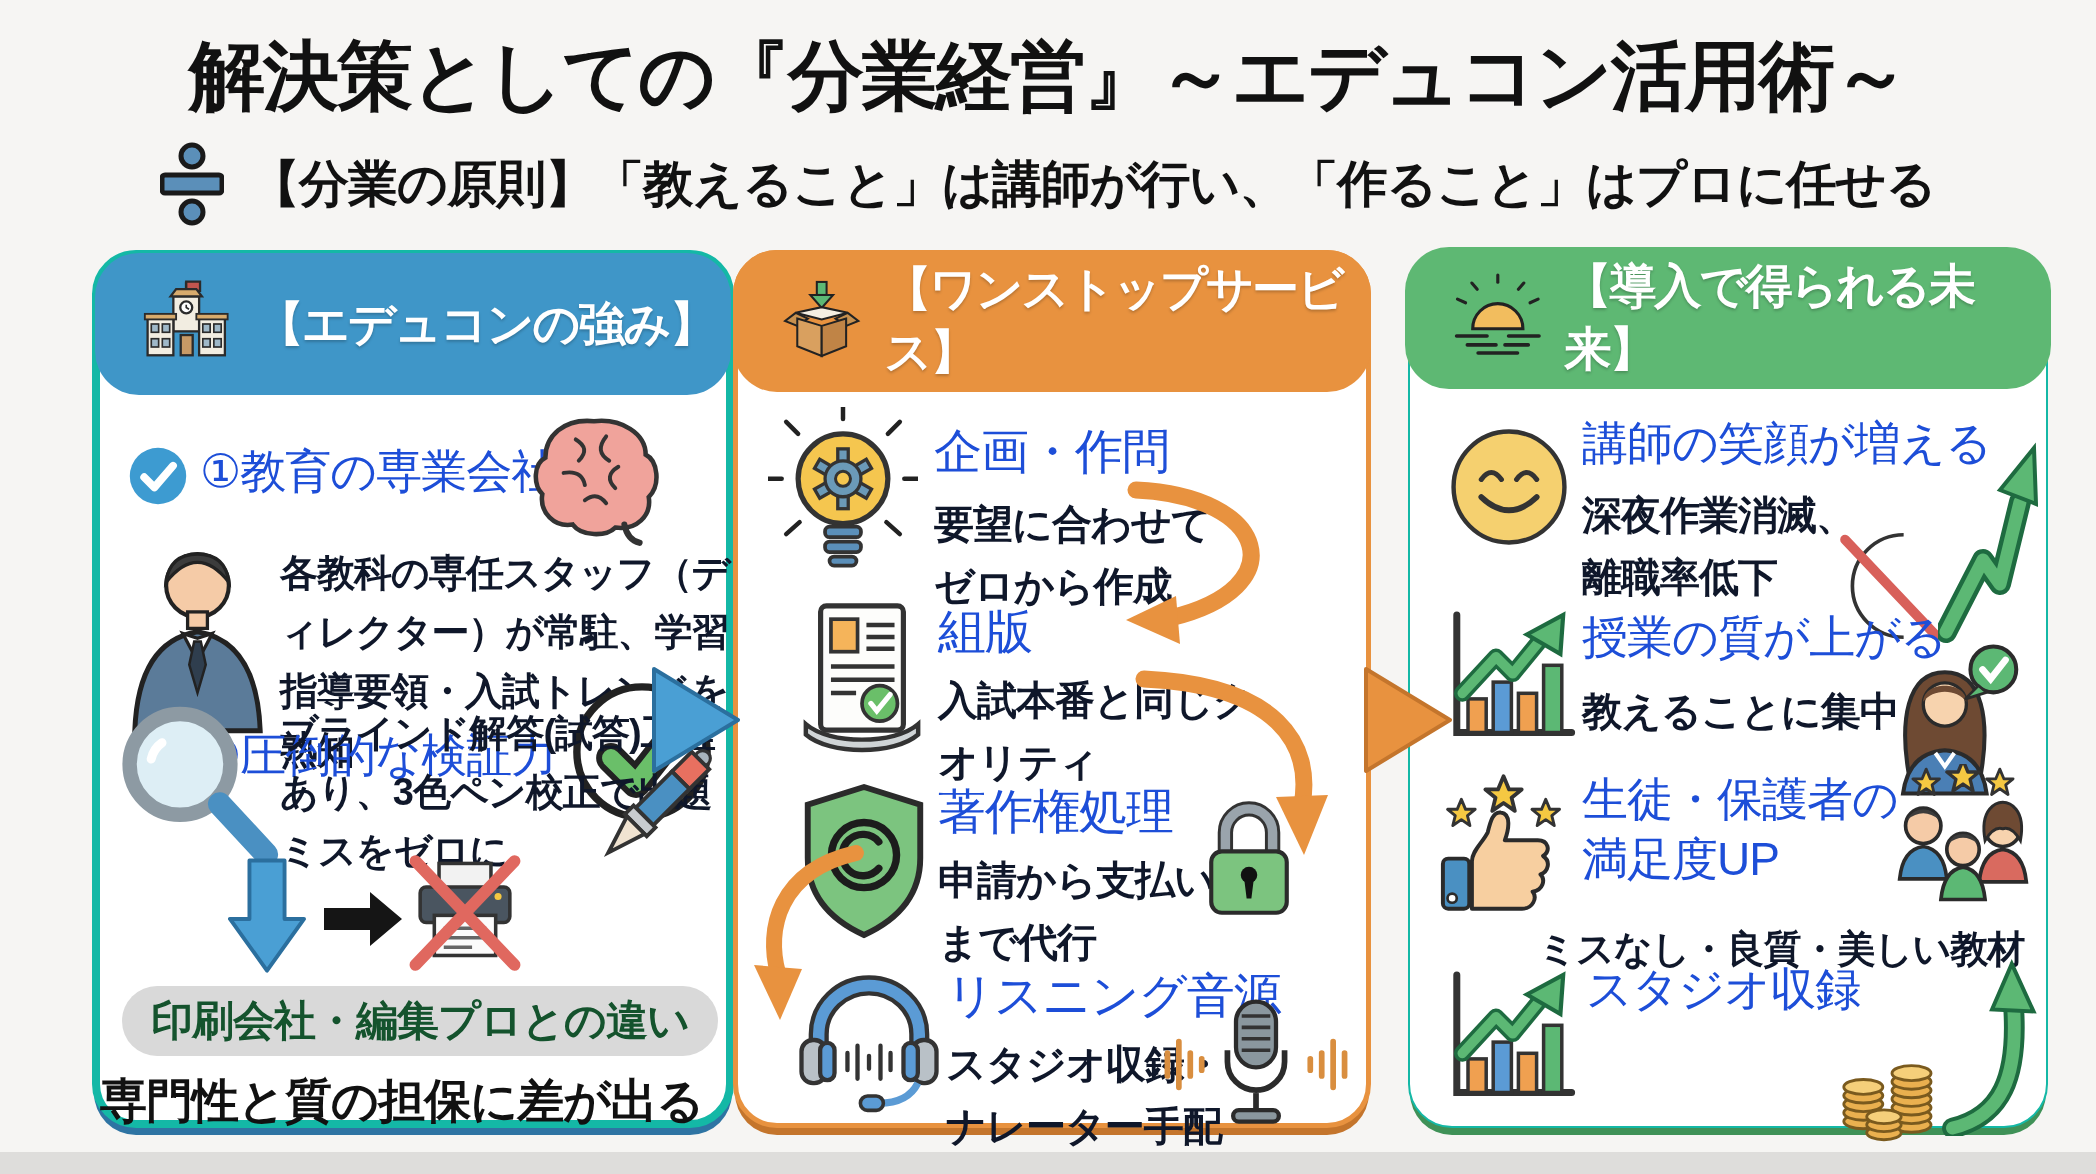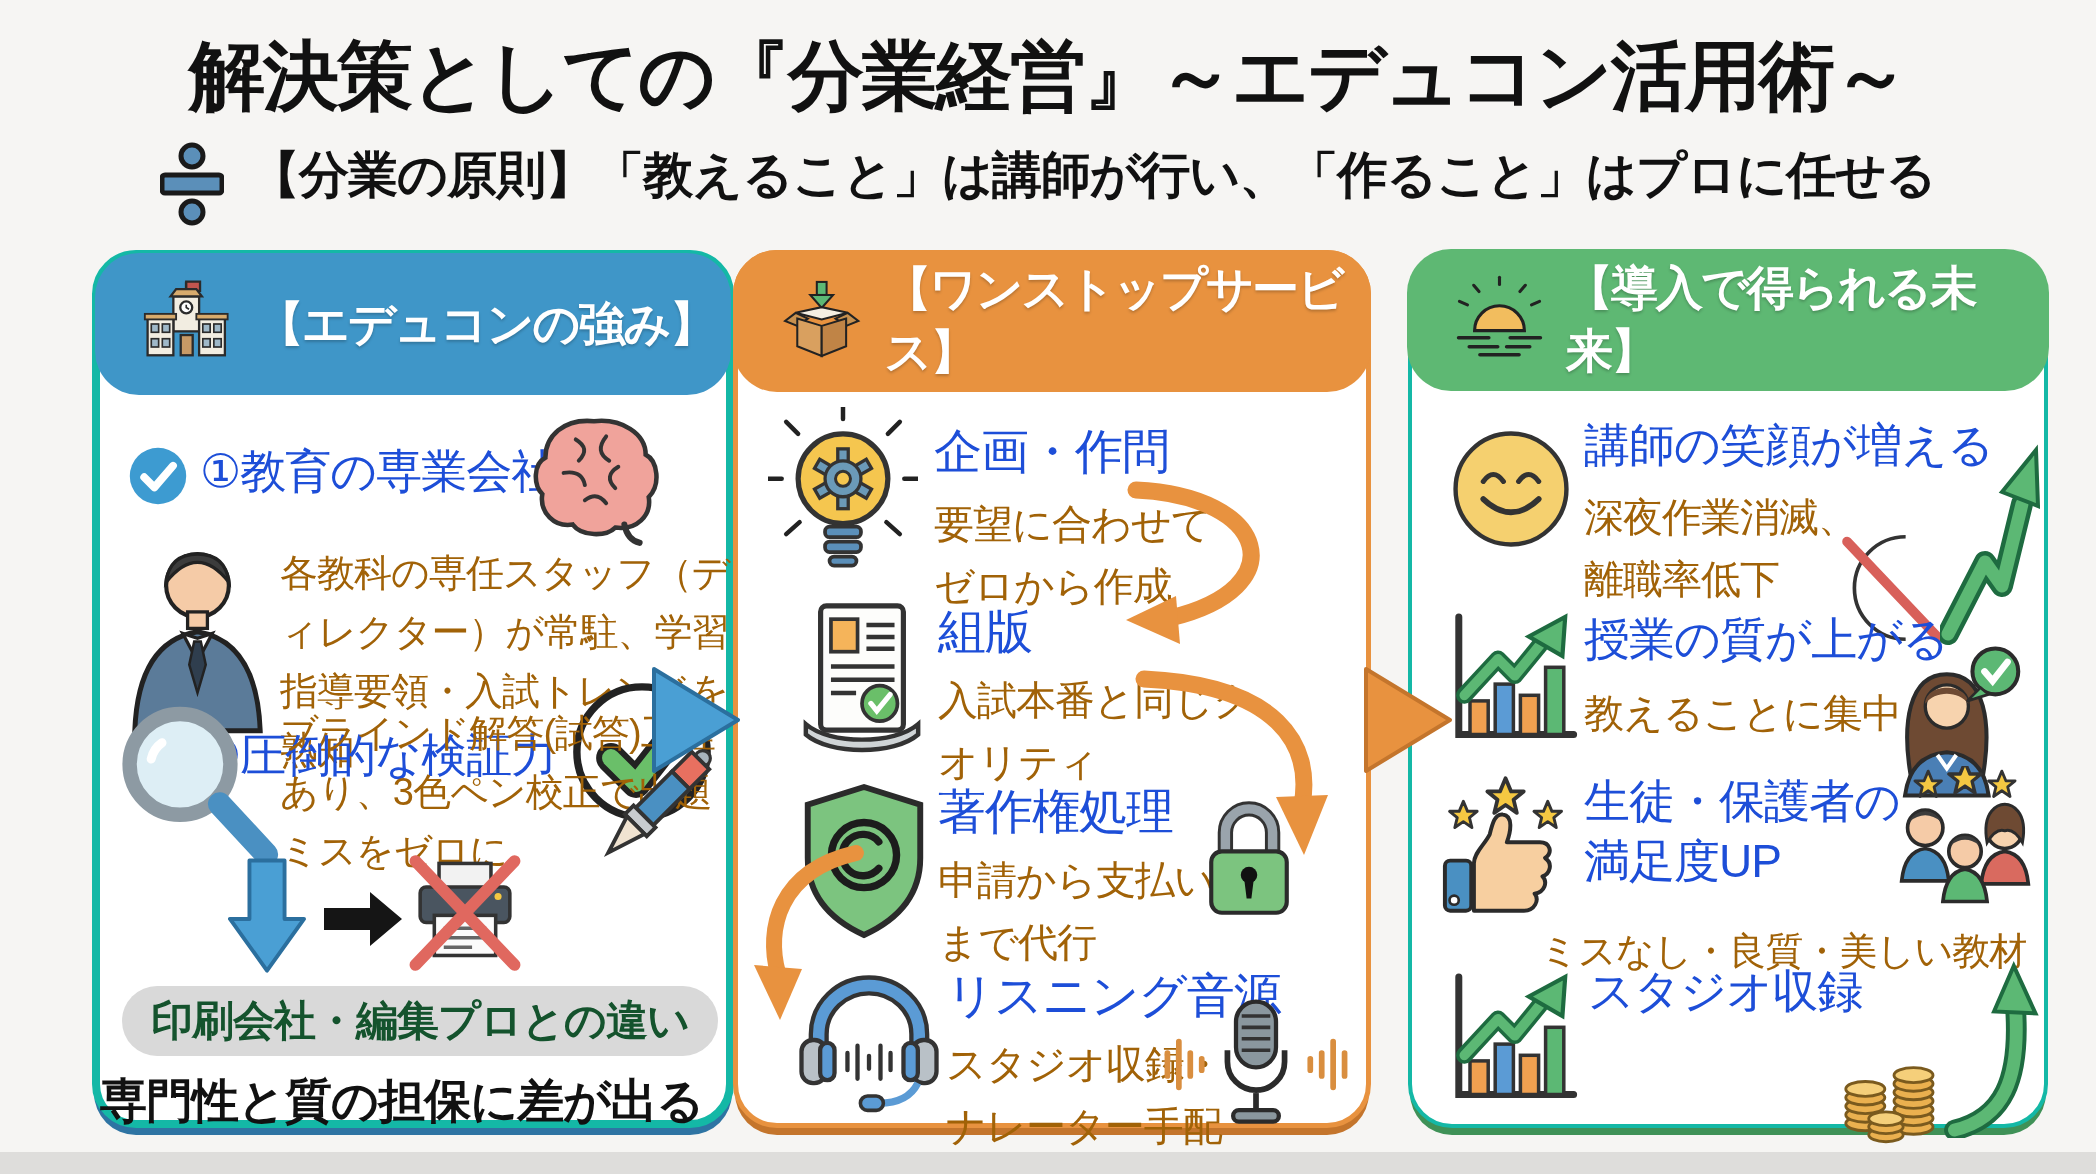--- a/index.html
+++ b/index.html
@@ -10,42 +10,42 @@
     color:#111;
   }
   #canvas{position:relative;width:2096px;height:1174px;}
   .abs{position:absolute;}
   .title{
     top:26px;left:0;width:2096px;text-align:center;
     font-size:76px;font-weight:900;letter-spacing:-2px;color:#111;
   }
   .subtitle-row{
     top:142px;left:0;width:2096px;
-    display:flex;justify-content:center;align-items:flex-start;gap:26px;
+    display:flex;justify-content:center;align-items:center;gap:26px;
   }
   .subtitle{font-size:50px;font-weight:900;letter-spacing:-1px;color:#111;}
   .card{
     position:absolute;top:250px;height:878px;background:#ffffff;
     border-radius:44px;box-sizing:border-box;
   }
   .card-blue{border:8px solid #14b8a6;box-shadow:0 9px 0 -2px #2e74a3;margin-left:32px;}
   .card-orange{border:5px solid #e8923f;box-shadow:0 9px 0 -2px #c4752c;}
-  .card-green{border:4px solid #14b8a6;box-shadow:0 9px 0 -2px #3f9157;}
+  .card-green{border:2px solid #14b8a6;box-shadow:0 9px 0 -2px #3f9157;}
   .card-header{
     position:absolute;top:-5px;left:-5px;right:-5px;height:142px;
     border-radius:44px;display:flex;align-items:center;gap:22px;
     padding-left:48px;box-sizing:border-box;
     color:#fff;font-size:47px;font-weight:900;letter-spacing:-2px;
     text-shadow:0 2px 3px rgba(0,0,0,0.22);
   }
   .hdr-blue{background:#3f96c8;}
   .hdr-orange{background:#e8923f;}
   .hdr-green{background:#5eb873;}
   .item-title{font-size:46px;font-weight:400;letter-spacing:-1px;line-height:1.3;color:#1d4ed8;}
-  .item-desc{font-size:38px;font-weight:400;letter-spacing:-1px;line-height:1.55;color:#a16207;}
+  .item-desc{font-size:38px;font-weight:700;letter-spacing:-1px;line-height:1.55;color:#0f172a;}
   .desc40{font-size:40px;}
   .nowrap{white-space:nowrap;}
   .pill{
     background:#d9d9d9;border-radius:40px;text-align:center;
     font-size:42px;font-weight:900;letter-spacing:-1px;color:#14532d;
   }
   .note{font-size:47px;font-weight:900;letter-spacing:-1px;color:#111;}
   .bottom-strip{top:1152px;left:0;width:2096px;height:22px;background:#dedddb;}
 </style>
 </head>

